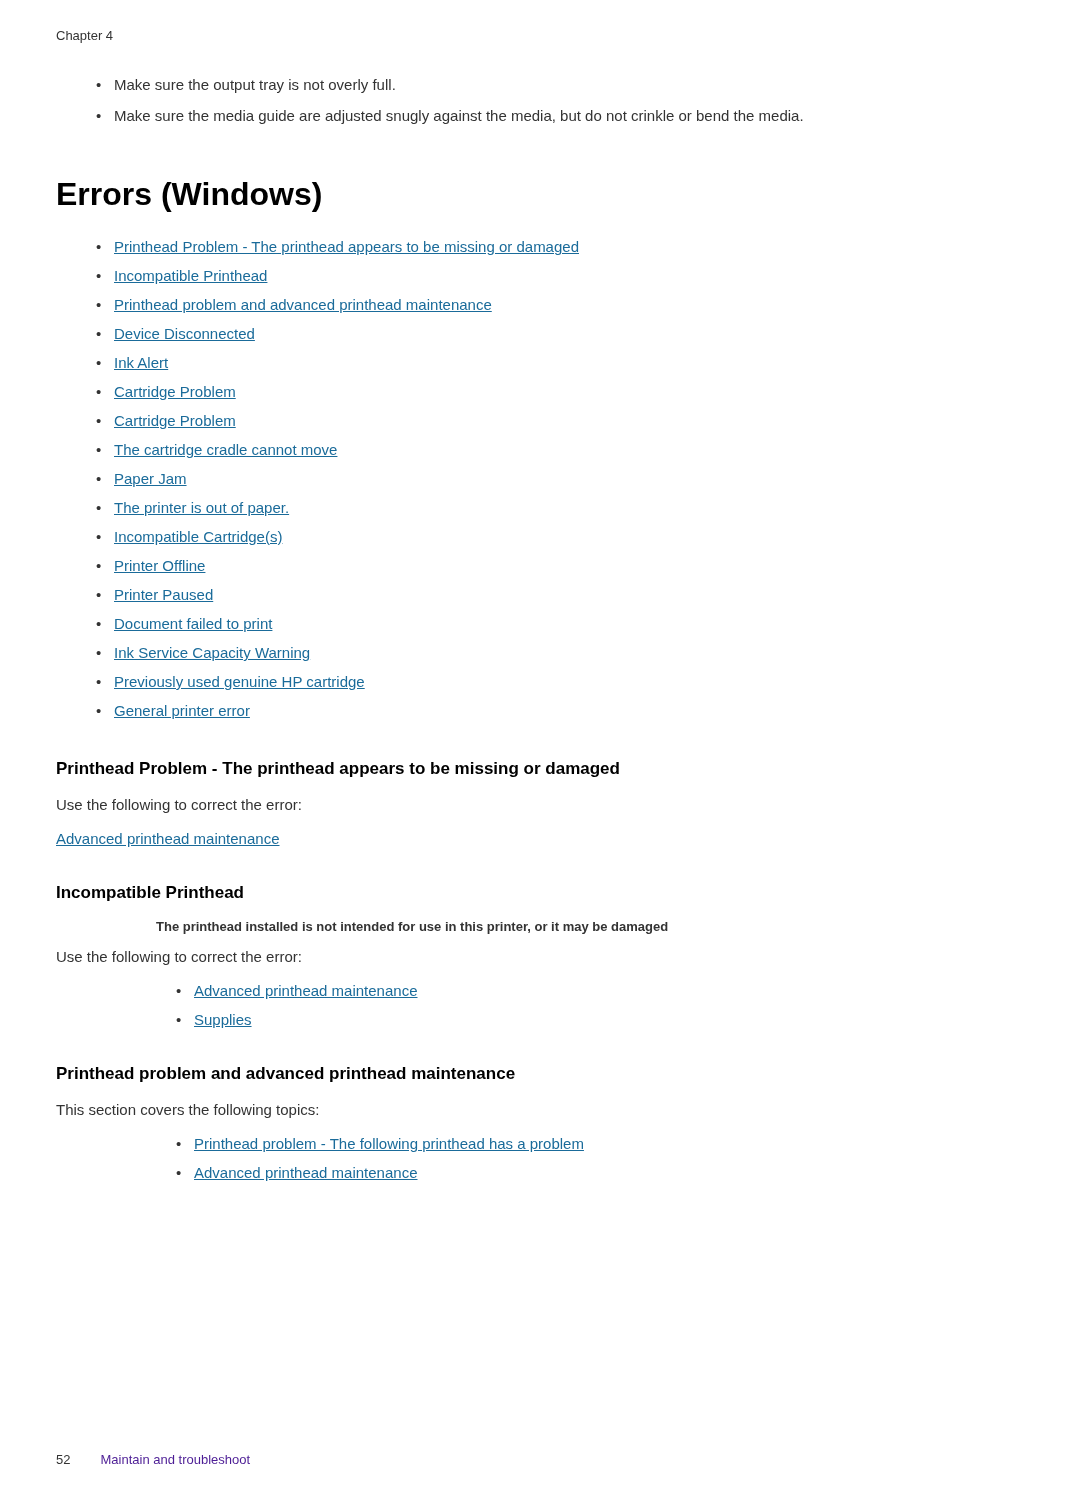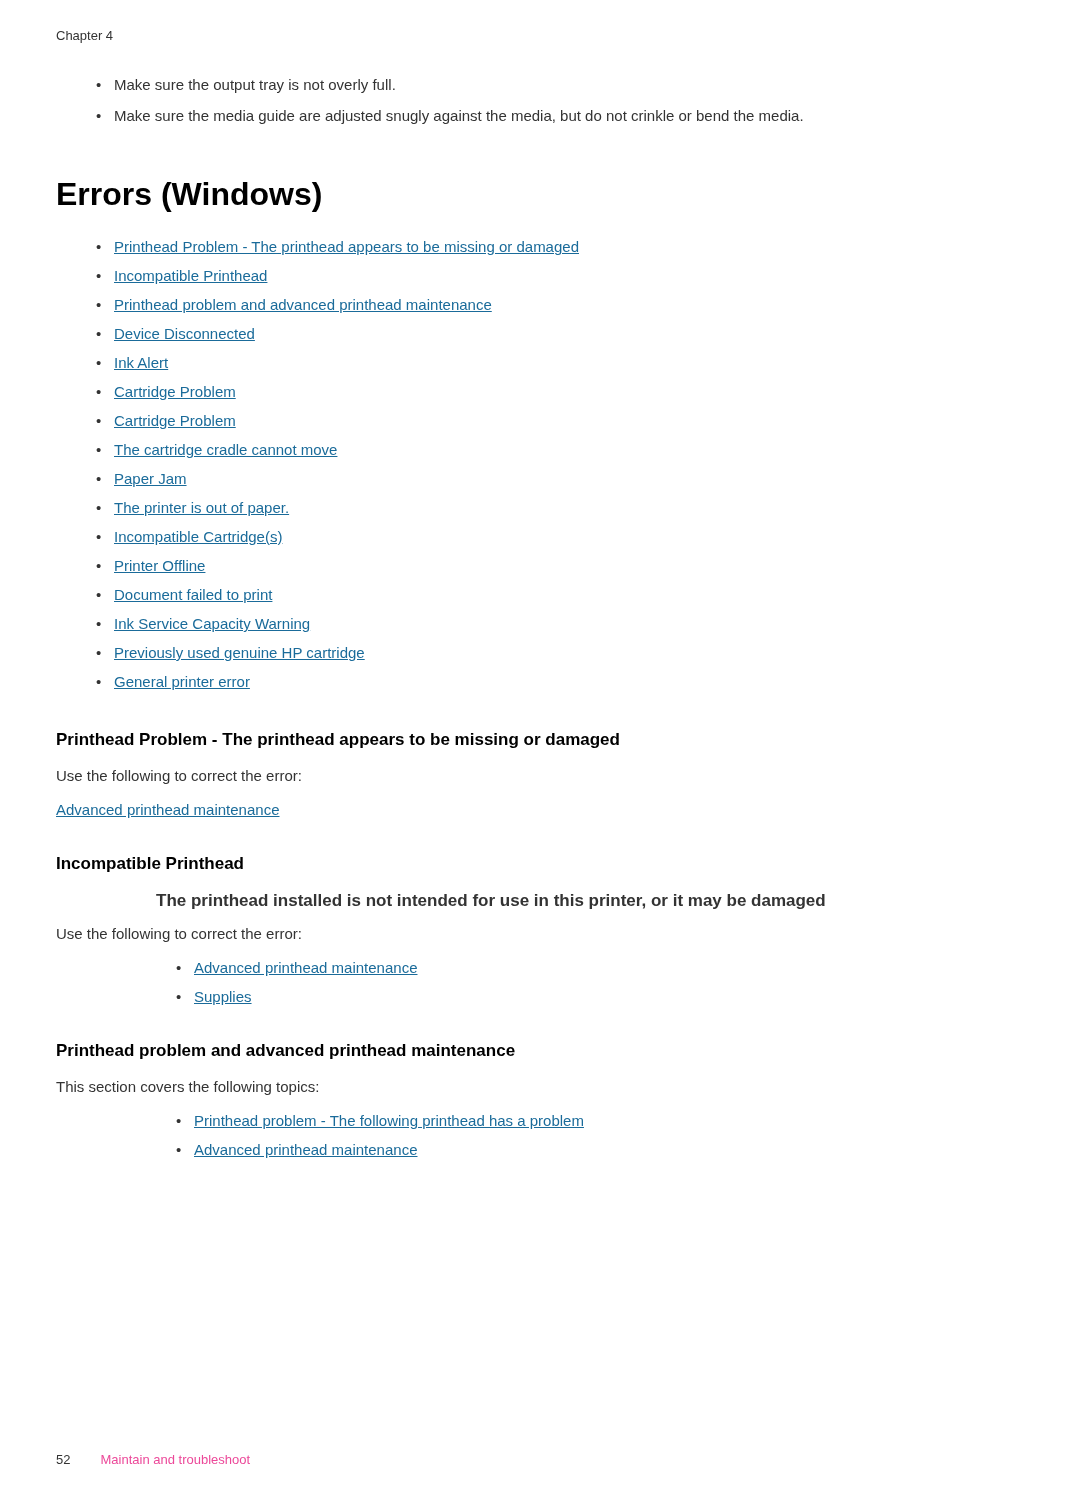--- a/index.html
+++ b/index.html
@@ -96,21 +96,21 @@
     }
 
     .subsection-body a {
       color: #1a6b9a;
       text-decoration: underline;
       cursor: pointer;
     }
 
     .bold-note {
       font-weight: bold;
-      font-size: 17px;
+      font-size: 13px;
       margin-left: 100px;
       margin-bottom: 8px;
       line-height: 1.5;
     }
 
     .sub-bullets {
       list-style: none;
       margin-left: 120px;
       margin-bottom: 10px;
     }
@@ -145,21 +145,21 @@
       align-items: center;
       font-size: 13px;
       color: #333;
     }
 
     .footer-page {
       margin-right: 30px;
     }
 
     .footer-text {
-      color: #ec4899;
+      color: #4c1d95;
     }
   </style>
 </head>
 <body>
 
 <div class="chapter-label">Chapter 4</div>
 
 <ul class="intro-bullets">
   <li>Make sure the output tray is not overly full.</li>
   <li>Make sure the media guide are adjusted snugly against the media, but do not crinkle or bend the media.</li>
@@ -173,20 +173,21 @@
     <li><a href="#">Printhead problem and advanced printhead maintenance</a></li>
     <li><a href="#">Device Disconnected</a></li>
     <li><a href="#">Ink Alert</a></li>
     <li><a href="#">Cartridge Problem</a></li>
     <li><a href="#">Cartridge Problem</a></li>
     <li><a href="#">The cartridge cradle cannot move</a></li>
     <li><a href="#">Paper Jam</a></li>
     <li><a href="#">The printer is out of paper.</a></li>
     <li><a href="#">Incompatible Cartridge(s)</a></li>
     <li><a href="#">Printer Offline</a></li>
+    <li><a href="#">Printer Paused</a></li>
     <li><a href="#">Document failed to print</a></li>
     <li><a href="#">Ink Service Capacity Warning</a></li>
     <li><a href="#">Previously used genuine HP cartridge</a></li>
     <li><a href="#">General printer error</a></li>
   </ul>
 
 <h2 class="subsection-title">Printhead Problem - The printhead appears to be missing or damaged</h2>
 <div class="subsection-body">Use the following to correct the error:</div>
 <div class="subsection-body">
   <a>Advanced printhead maintenance</a>

